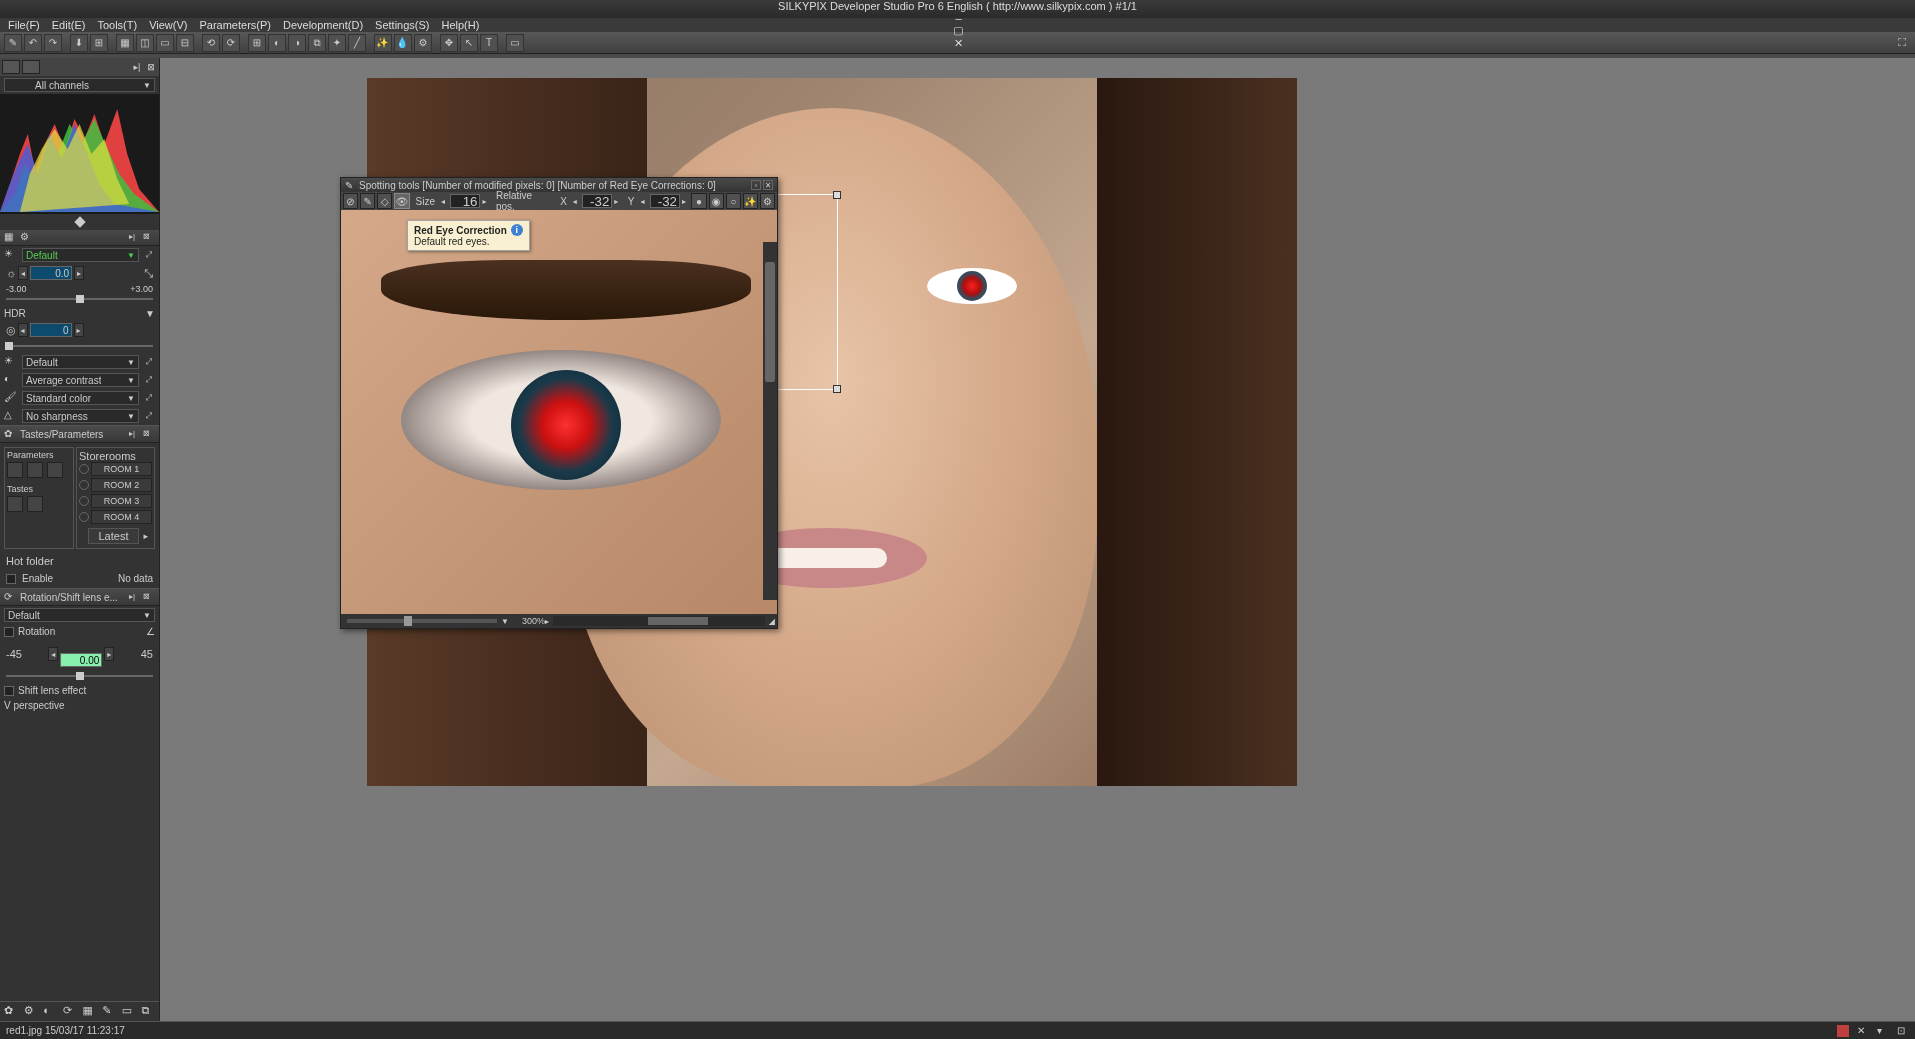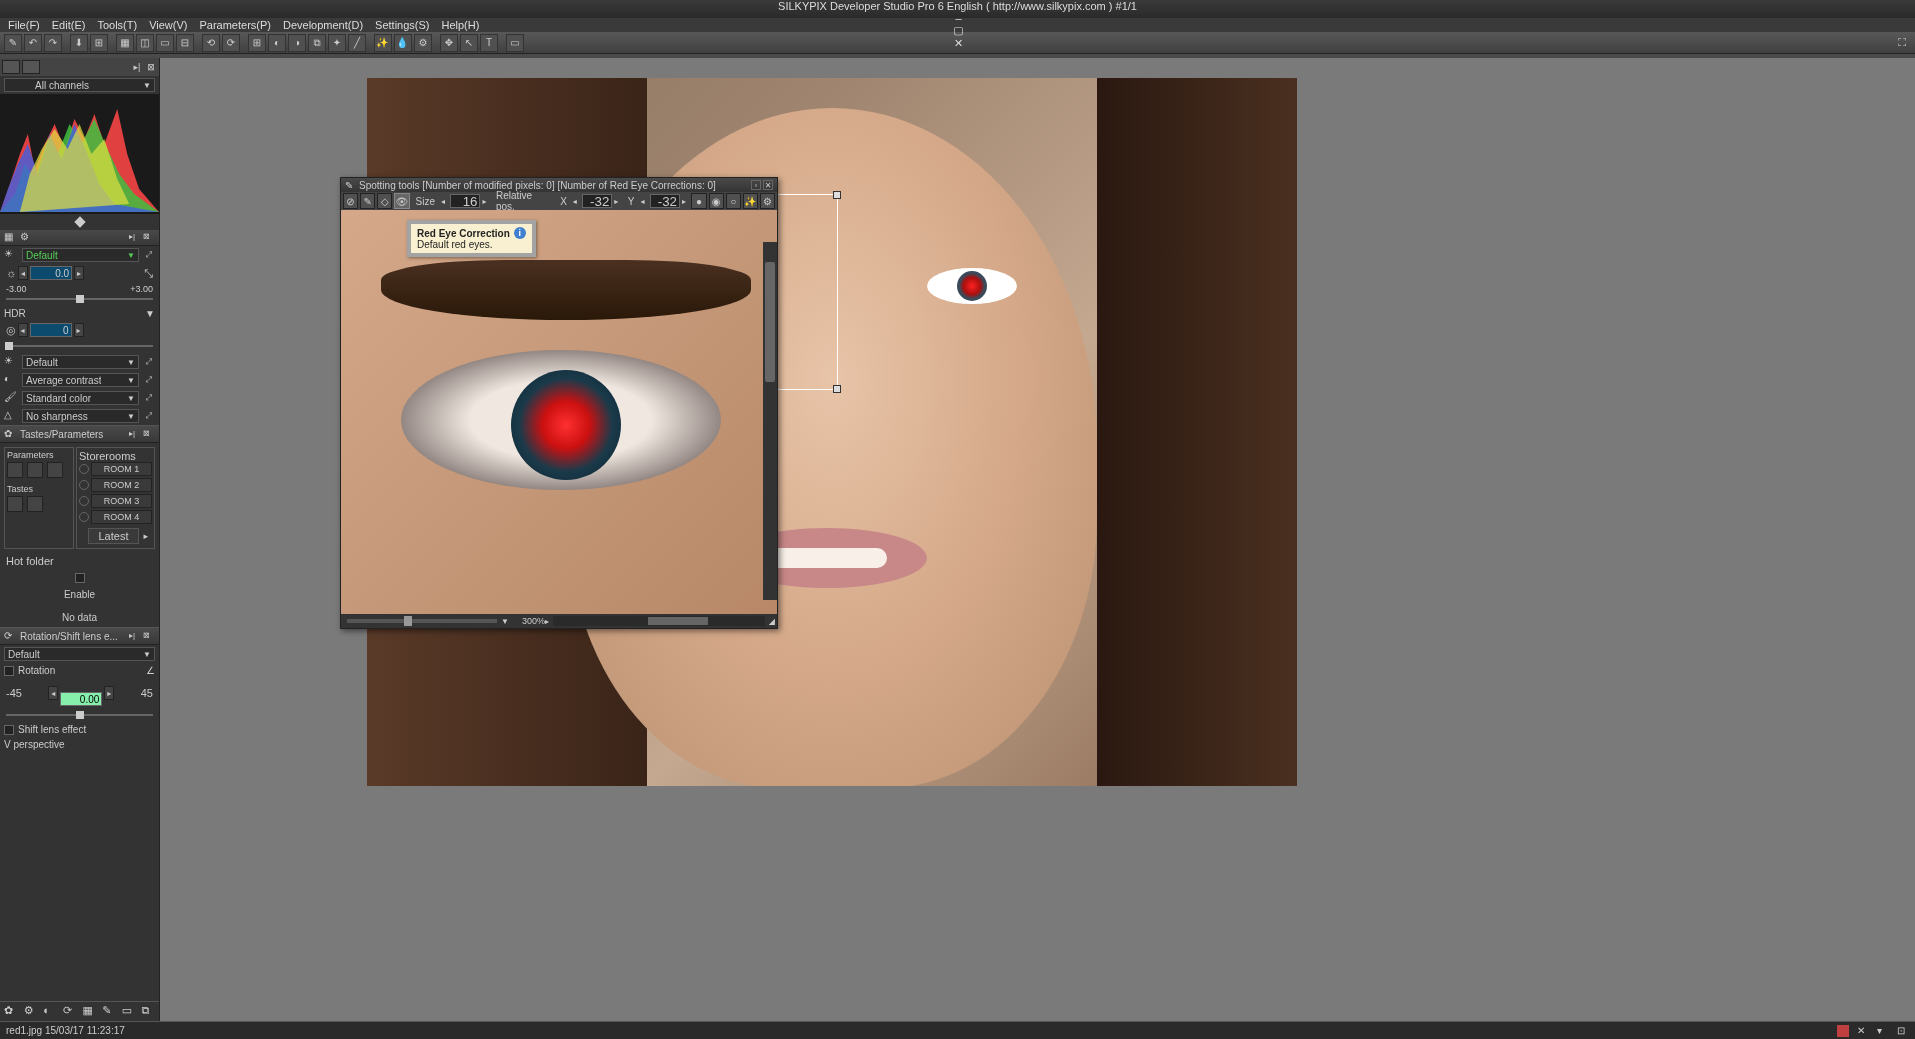--- a/index.html
+++ b/index.html
@@ -63,21 +63,21 @@
 .params-col .legend { font-size:9px; margin-bottom:2px;}
 .params-icons { display:flex; gap:4px; flex-wrap:wrap;}
 .params-icons .pi { width:16px; height:16px; background:#444; border:1px solid #222;}
 .rooms-col { flex:1; border:1px solid #555; padding:2px; margin-left:2px;}
 .room-row { display:flex; align-items:center; gap:2px; margin-bottom:2px;}
 .room-row .rr-radio { width:10px; height:10px; border:1px solid #666; border-radius:50%;}
 .room-row .rr-btn { flex:1; background:#3a3a3a; border:1px solid #222; font-size:9px; padding:1px 6px; text-align:center;}
 .latest-row { display:flex; align-items:center; justify-content:flex-end; gap:4px; padding:2px 4px;}
 .latest-btn { background:#3a3a3a; border:1px solid #555; font-size:11px; padding:1px 10px;}
 
-.hotfolder { padding:4px 6px; display:flex; align-items:center; gap:6px; font-size:10px;flex-direction:column;}
+.hotfolder { padding:4px 6px; display:flex; align-items:center; gap:6px; font-size:10px;}
 .checkbox { width:10px; height:10px; border:1px solid #666; background:#222;}
 
 .bottom-tools { height:20px; background:#333; border-top:1px solid #555; display:flex; align-items:center; padding:0 4px; gap:6px;}
 .bottom-tools .bt { width:16px; height:16px; cursor:pointer;}
 
 
 .canvas-area { flex:1; background:#7a7a7a; position:relative; overflow:hidden;}
 .photo { position:absolute; left:207px; top:20px; width:930px; height:708px; background:linear-gradient(135deg,#8a7560,#a08570 30%,#c4a890 60%,#8a6850); overflow:hidden;}
 .face-shape { position:absolute; left:200px; top:30px; width:530px; height:680px; background:radial-gradient(ellipse at 50% 40%, #e8c4a8 0%, #d4a888 50%, #b89070 100%); border-radius:50% 50% 40% 40%;}
 .hair-left { position:absolute; left:0; top:0; width:280px; height:708px; background:linear-gradient(90deg,#5a3a28,#3a2418);}
@@ -113,21 +113,21 @@
 .sp-scroll-v { position:absolute; right:0; top:32px; width:14px; bottom:14px; background:#333;}
 .sp-scroll-v .thumb { position:absolute; top:20px; left:2px; right:2px; height:120px; background:#666; border-radius:2px;}
 .sp-bottom { height:14px; background:#333; display:flex; align-items:center; padding:0 2px; font-size:9px; position:relative;}
 .sp-bottom .sp-slider { flex:0 0 150px; height:4px; background:#555; position:relative; margin:0 4px;}
 .sp-bottom .sp-thumb { position:absolute; left:38%; top:-3px; width:8px; height:10px; background:#999;}
 .sp-bottom .sp-zoomval { width:28px; text-align:right;}
 .sp-bottom .sp-hscroll { flex:1; height:10px; background:#2a2a2a; margin:0 4px; position:relative;}
 .sp-bottom .sp-hthumb { position:absolute; left:45%; width:60px; top:1px; bottom:1px; background:#666;}
 
 
-.tooltip { position:absolute; background:#f8f0d0; border:4px solid #a3a3a3; padding:3px 6px; font-size:10px; color:#222; box-shadow:1px 1px 3px rgba(0,0,0,0.4); z-index:100;}
+.tooltip { position:absolute; background:#f8f0d0; border:1px solid #a3a3a3; padding:3px 6px; font-size:10px; color:#222; box-shadow:1px 1px 3px rgba(0,0,0,0.4); z-index:100;}
 .tooltip .tt-title { font-weight:bold; display:flex; align-items:center; gap:4px;}
 .tooltip .tt-info { width:12px; height:12px; background:#4080d0; border-radius:50%; color:#fff; display:inline-flex; align-items:center; justify-content:center; font-size:9px;}
 
 
 .statusbar { position:absolute; bottom:0; left:0; right:0; height:18px; background:#2a2a2a; display:flex; align-items:center; padding:0 6px; font-size:10px; color:#ccc; border-top:1px solid #555;}
 .statusbar .st-right { margin-left:auto; display:flex; gap:8px; align-items:center;}
 .st-icon { width:12px; height:12px;}
 </style>
 </head>
 <body>

